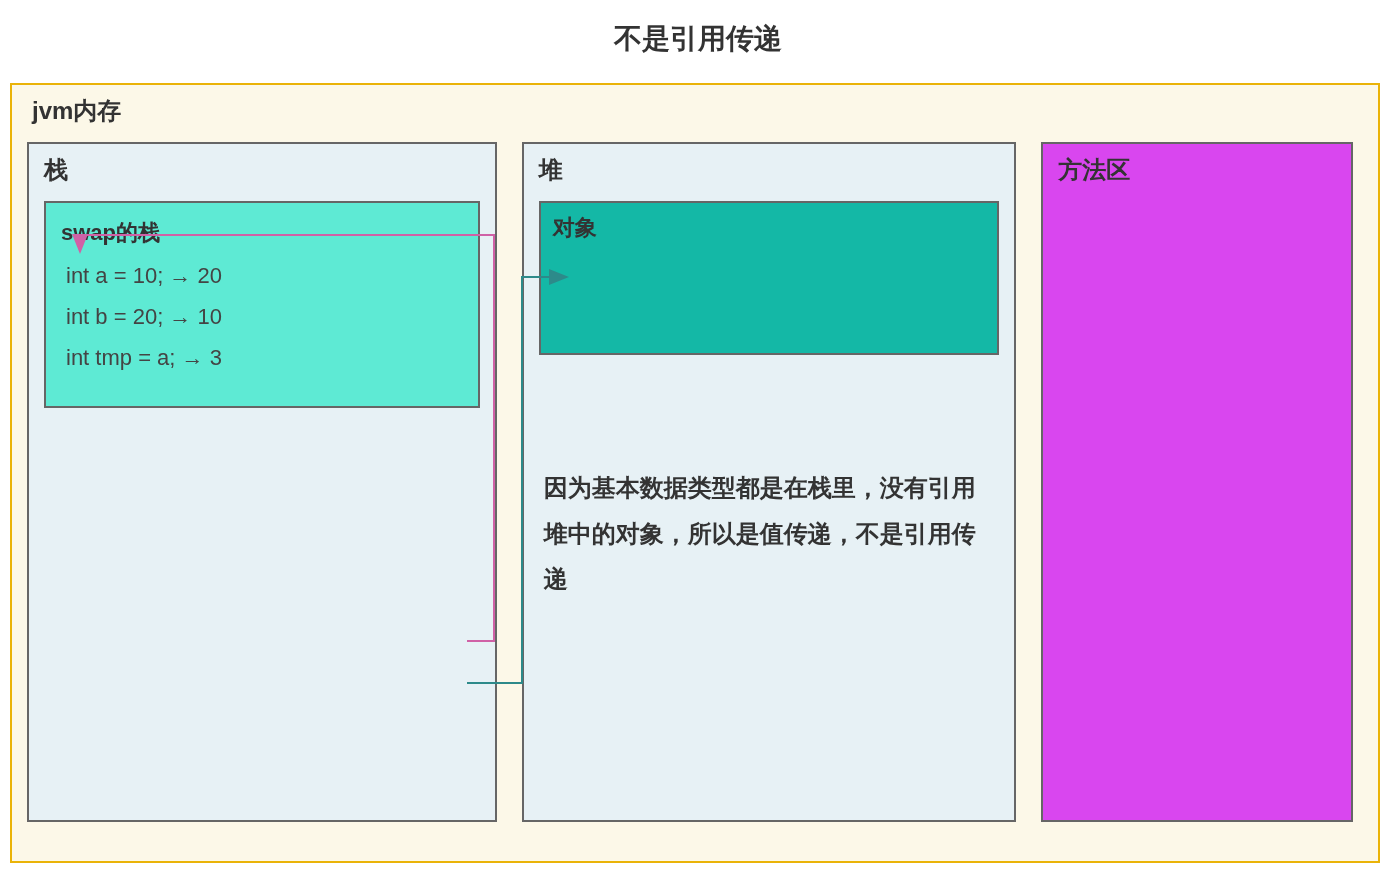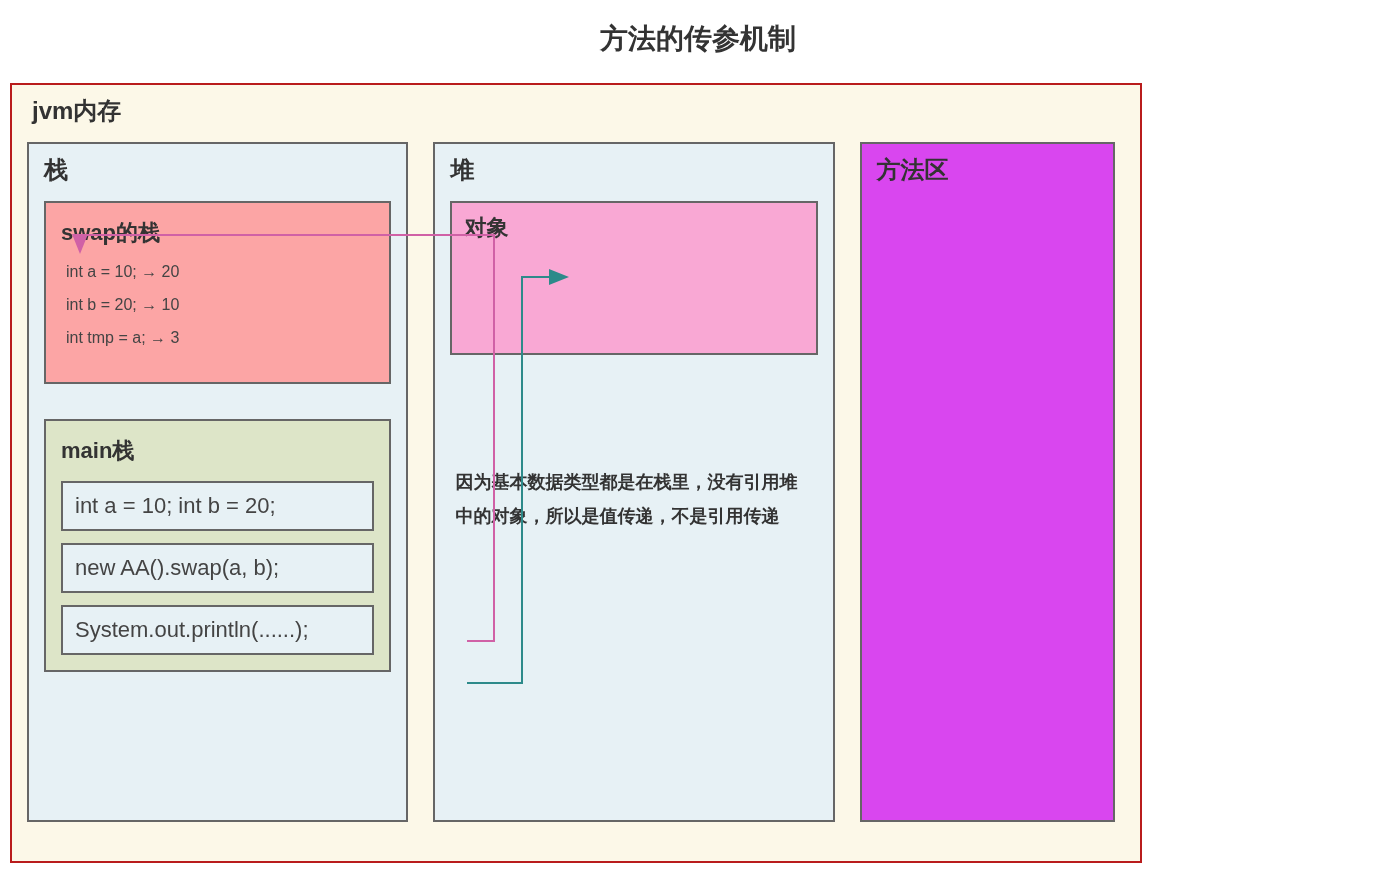--- a/index.html
+++ b/index.html
@@ -16,24 +16,24 @@
     }
     .title {
       text-align: center;
       font-size: 28px;
       font-weight: bold;
       color: #333;
       margin-bottom: 25px;
     }
     .jvm-memory {
       position: relative;
-      width: 1132px;
+      width: 1370px;
       height: 780px;
       background: #fcf8e8;
-      border: 2px solid #b91c1c;
+      border: 2px solid #eab308;
       padding: 10px 25px 43px 15px;
     }
     .jvm-label {
       font-size: 24px;
       font-weight: bold;
       color: #333;
       margin-bottom: 15px;
       padding-left: 5px;
     }
     .memory-sections {
@@ -61,33 +61,33 @@
       border: 2px solid #666;
       padding: 10px 15px;
     }
     .section-label {
       font-size: 24px;
       font-weight: bold;
       color: #333;
       margin-bottom: 15px;
     }
     .swap-frame {
-      background: #fca5a5;
+      background: #5eead4;
       border: 2px solid #666;
       padding: 15px 15px 20px 15px;
       margin-bottom: 35px;
     }
     .frame-label {
       font-size: 22px;
       font-weight: bold;
       color: #333;
       margin-bottom: 15px;
     }
     .code-line {
-      font-size: 16px;
+      font-size: 22px;
       color: #444;
       margin-bottom: 15px;
       padding-left: 5px;
     }
     .main-frame {
       background: #dde5c8;
       border: 2px solid #666;
       padding: 15px;
     }
     .inner-box {
@@ -95,72 +95,66 @@
       border: 2px solid #666;
       padding: 10px 12px;
       font-size: 22px;
       color: #444;
       margin-bottom: 12px;
     }
     .inner-box:last-child {
       margin-bottom: 0;
     }
     .object-box {
-      background: #f9a8d4;
+      background: #14b8a6;
       border: 2px solid #666;
       padding: 10px 12px 110px 12px;
       margin-bottom: 110px;
     }
     .object-label {
       font-size: 22px;
       font-weight: bold;
       color: #333;
     }
     .explanation {
-      font-size: 18px;
+      font-size: 24px;
       font-weight: bold;
       color: #333;
       line-height: 1.9;
       padding: 0 5px;
     }
     svg.arrows {
       position: absolute;
       top: 0;
       left: 0;
       width: 1370px;
       height: 780px;
       pointer-events: none;
     }
   </style>
 </head>
 <body>
 
-<div class="title">方法的传参机制</div>
+<div class="title">不是引用传递</div>
 
 <div class="jvm-memory">
   <div class="jvm-label">jvm内存</div>
 
   <div class="memory-sections">
 
     <div class="stack-section">
       <div class="section-label">栈</div>
 
       <div class="swap-frame">
         <div class="frame-label">swap的栈</div>
         <div class="code-line">int a = 10; → 20</div>
         <div class="code-line">int b = 20; → 10</div>
         <div class="code-line">int tmp = a; → 3</div>
       </div>
 
-      <div class="main-frame">
-        <div class="frame-label">main栈</div>
-        <div class="inner-box">int a = 10;    int b = 20;</div>
-        <div class="inner-box">new AA().swap(a, b);</div>
-        <div class="inner-box">System.out.println(......);</div>
-      </div>
     </div>
 
     <div class="heap-section">
       <div class="section-label">堆</div>
       <div class="object-box">
         <div class="object-label">对象</div>
       </div>
       <div class="explanation">因为基本数据类型都是在栈里，没有引用堆中的对象，所以是值传递，不是引用传递</div>
     </div>
 

